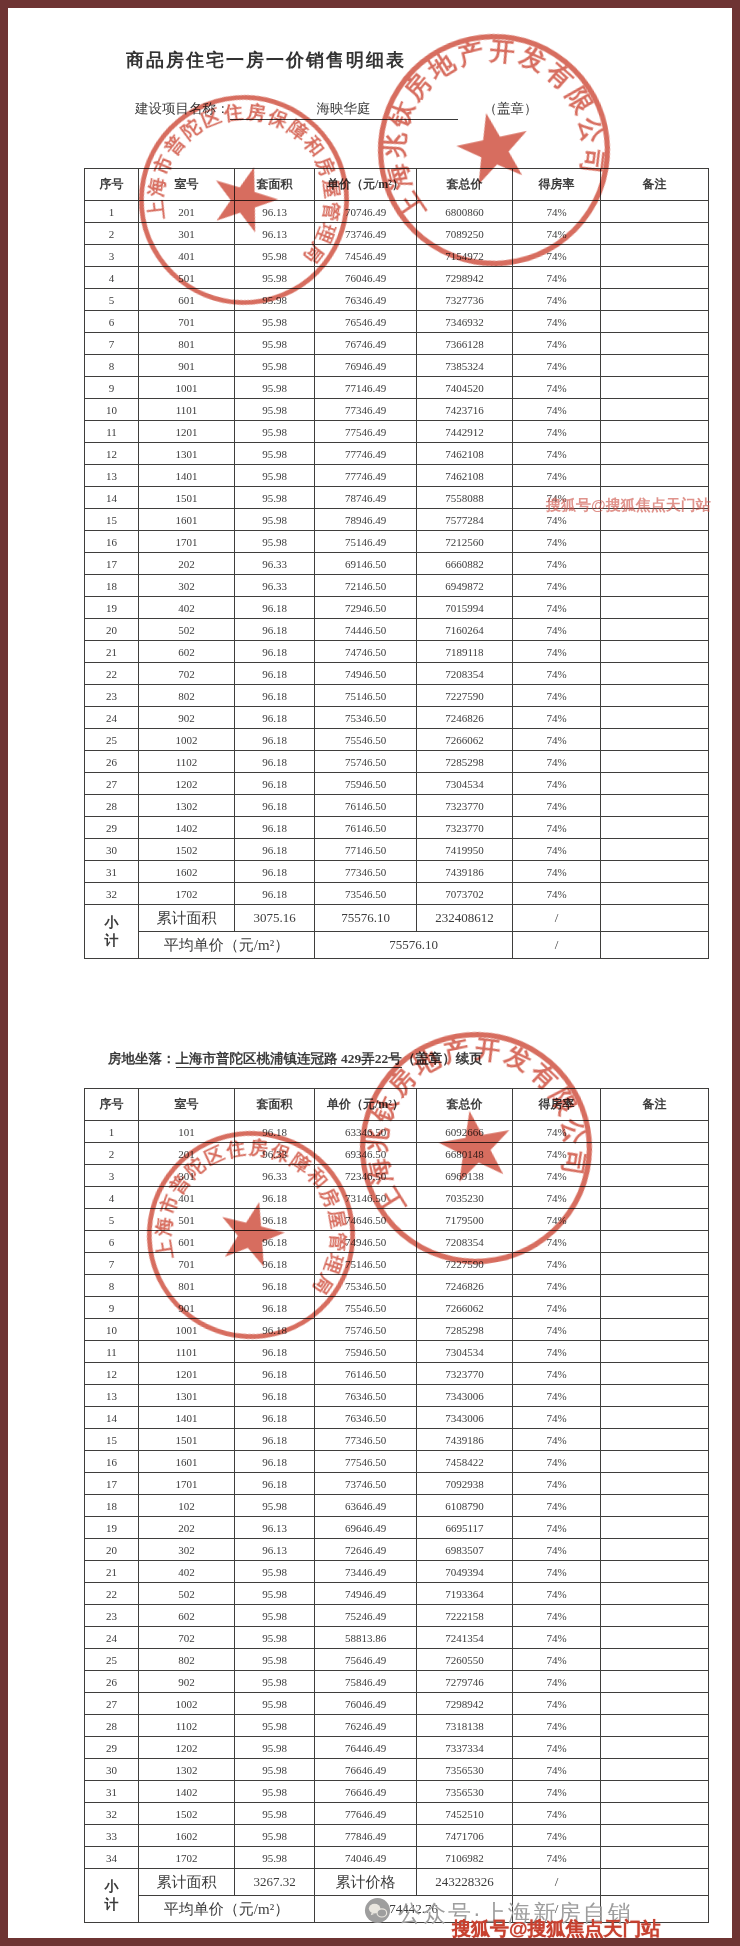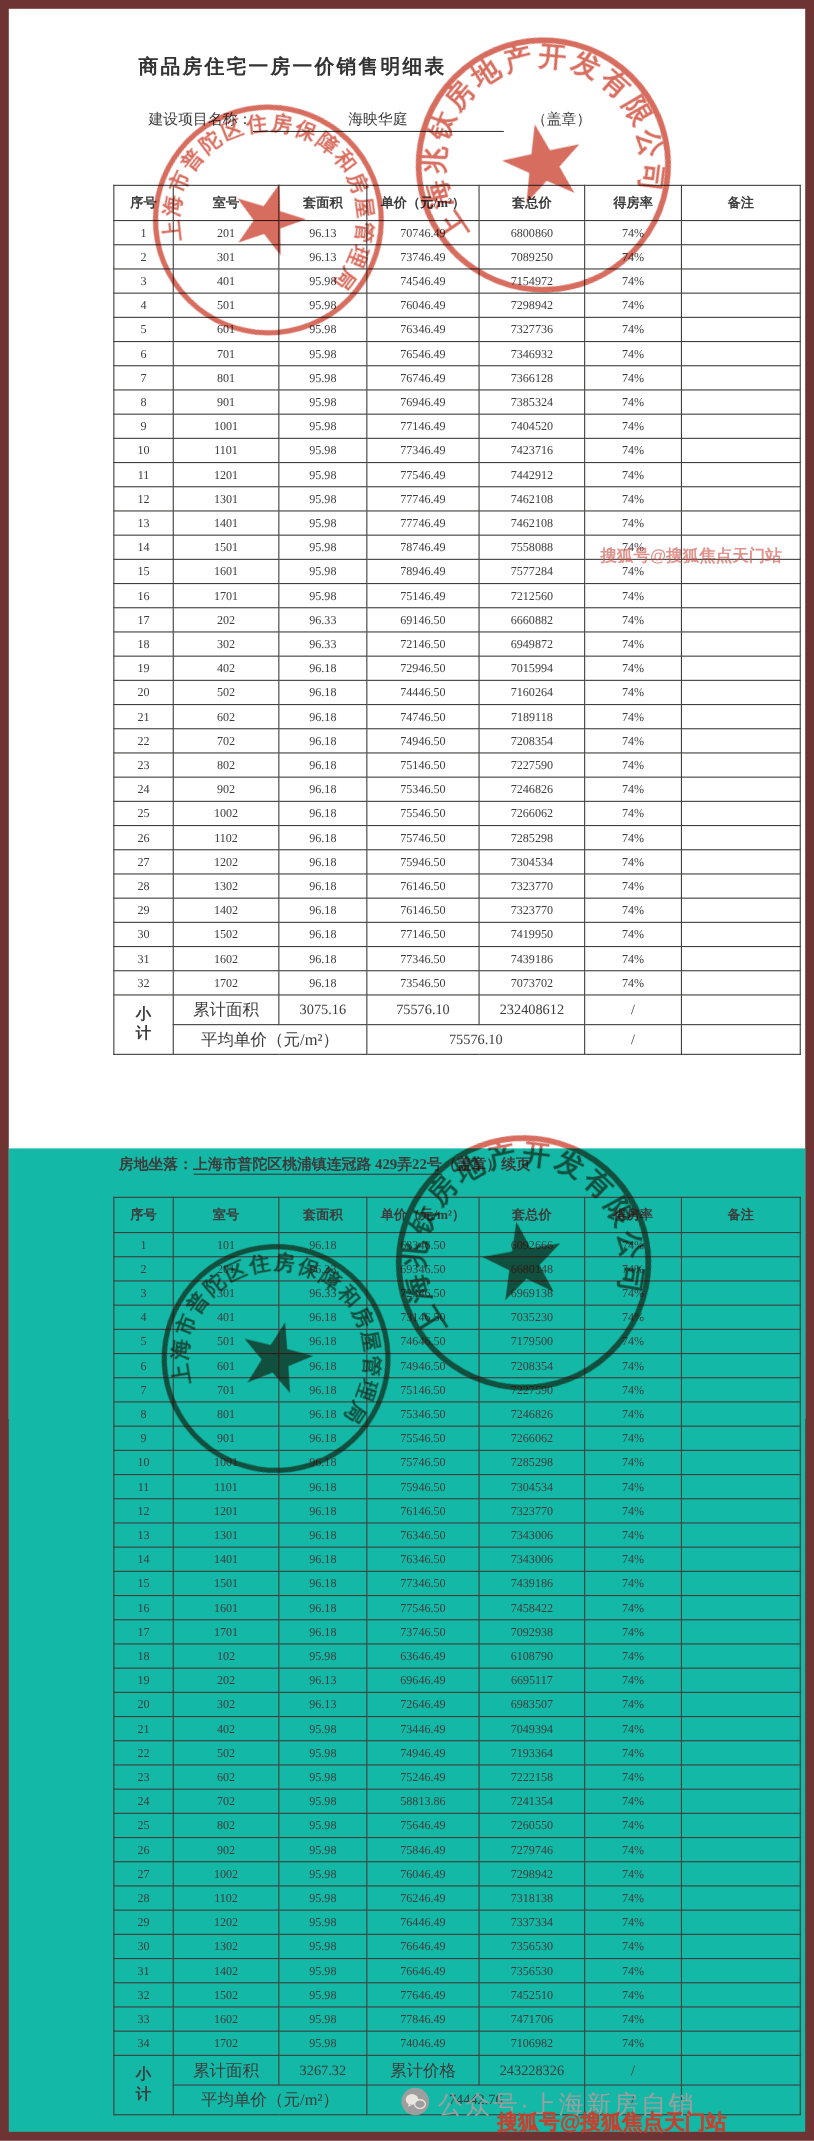--- a/index.html
+++ b/index.html
@@ -4,38 +4,38 @@
 <style>
   html,body{margin:0;padding:0;}
   body{
     width:740px;height:1946px;position:relative;overflow:hidden;
     background:#6e3433;
     font-family:"Liberation Serif","DejaVu Serif",serif;
     color:#3c3c3c;
   }
   .page{position:absolute;left:8px;width:724px;filter:blur(0.35px);}
   .page1{top:8px;height:1282px;background:#ffffff;}
-  .page2{top:1044px;height:894px;background:#14b8a6;}
+  .page2{top:1044px;height:894px;background:#ffffff;}
 
   .doc-title{
     position:absolute;top:40px;left:0;width:516px;text-align:center;
     font-size:18px;font-weight:bold;letter-spacing:2px;color:#333;
   }
   .project-line{position:absolute;top:92px;left:127px;font-size:13.5px;font-weight:normal;white-space:nowrap;}
   .fill-line{display:inline-block;width:228px;border-bottom:1.6px solid #3a3a3a;text-align:center;padding-bottom:1px;}
   .seal-note{margin-left:26px;}
   .address-line{position:absolute;left:100px;font-size:13.5px;font-weight:bold;white-space:nowrap;}
   .page1 .address-line{top:133px;}
   .page2 .address-line{top:6px;}
   .addr-underline{border-bottom:1.6px solid #3a3a3a;padding-bottom:1px;}
 
   .tbl-wrap{position:absolute;left:76px;width:626px;}
   .page1 .tbl-wrap{top:160px;}
   .page2 .tbl-wrap{top:44px;}
-  table{border-collapse:collapse;table-layout:fixed;width:624px;margin-left:19px;}
+  table{border-collapse:collapse;table-layout:fixed;width:624px;}
   th,td{
     border:1.5px solid #3f3e3c;text-align:center;vertical-align:middle;
     font-size:11px;padding:0;overflow:hidden;color:#3c3c3c;
   }
   thead tr{height:32px;}
   th{font-size:12px;font-weight:bold;line-height:1.15;}
   tbody tr{height:22px;}
   tfoot tr{height:27px;padding-left:48px;}
   tfoot td{font-size:13px;}
   .lbl{font-weight:normal;font-size:15px;}

